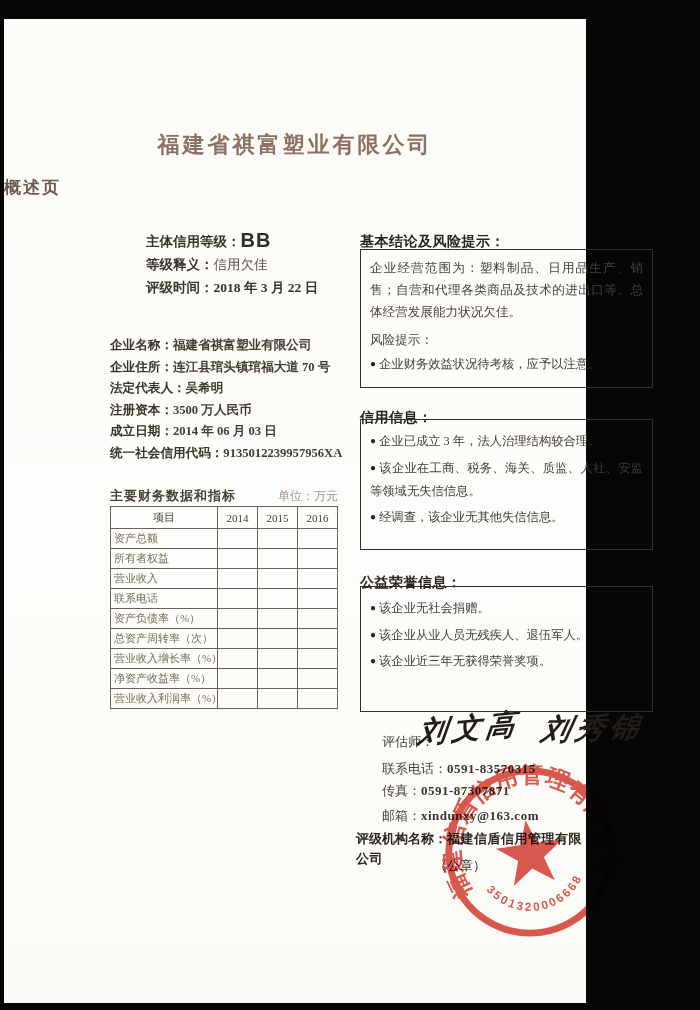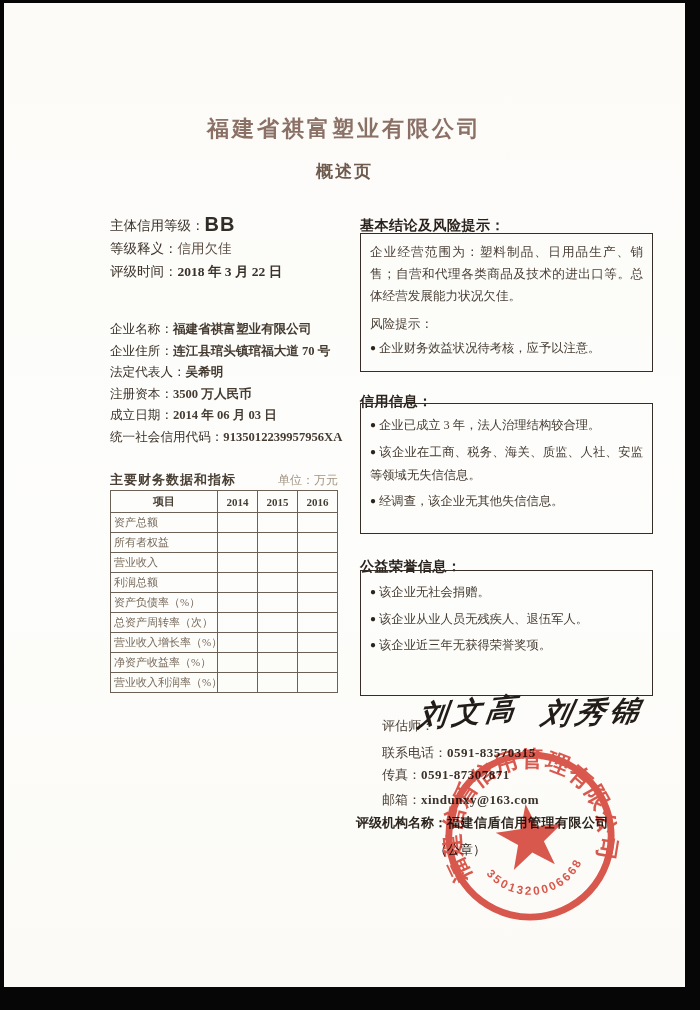--- a/index.html
+++ b/index.html
@@ -2,70 +2,70 @@
 <html><head>
 <meta charset="utf-8">
 <style>
   html,body{margin:0;padding:0;}
   body{
     width:700px;height:1010px;position:relative;background:#060606;
     font-family:"Liberation Serif","DejaVu Serif",serif;
     overflow:hidden;
   }
   .paper{
-    position:absolute;left:4px;top:3px;width:681px;height:984px;
+    position:absolute;left:4px;top:19px;width:582px;height:984px;
     background:linear-gradient(180deg,#fcfbf8 0%,#fdfdfb 55%,#fbfaf6 100%);
     color:#43392f;
   }
   
   .doc-title{
     position:absolute;top:110px;left:0;width:100%;text-align:center;
     font-size:22px;line-height:32px;font-weight:bold;letter-spacing:3px;
     color:#8b7065;
   }
   .doc-subtitle{
-    position:absolute;top:156px;left:0;width:100%;text-align:center;
+    position:absolute;top:156px;left:0;width:100%;
     font-size:17px;line-height:26px;font-weight:bold;letter-spacing:2px;
     color:#6f5a4e;
   }
   
   .rating-block{position:absolute;left:106px;top:210px;width:262px;}
   .rating-line{font-size:13.5px;line-height:23px;color:#3c332a;}
-  .rating-line .lbl{font-weight:normal;}
+  .rating-line .lbl{font-weight:bold;margin-left:36px;}
   .grade-value{
     font-family:"Liberation Sans","DejaVu Sans",sans-serif;
     font-size:20px;font-weight:bold;color:#332d27;letter-spacing:1px;
     vertical-align:-1px;
   }
   .meaning-value{color:#5d5044;}
   .date-value{font-weight:bold;color:#3a322a;}
 
   .company-block{position:absolute;left:106px;top:316px;width:258px;}
   .company-line{font-size:12.6px;line-height:21.5px;color:#443a30;}
-  .company-line .lbl{font-weight:normal;color:#3a3128;}
+  .company-line .lbl{font-weight:bold;color:#3a3128;}
   .company-line .val{font-weight:bold;color:#453b31;}
 
   .fin-head{
     position:absolute;left:106px;top:468px;width:228px;
     display:flex;justify-content:space-between;align-items:baseline;
   }
   .fin-title{font-size:13px;font-weight:bold;color:#4a4036;letter-spacing:1px;}
   .fin-unit{font-size:12px;color:#a39482;}
 
   table.fin-table{
     position:absolute;left:106px;top:487px;width:228px;
     border-collapse:collapse;table-layout:fixed;
   }
   table.fin-table th,table.fin-table td{
     border:1px solid #6b6156;height:19px;padding:0 3px;
     font-size:11px;overflow:hidden;white-space:nowrap;
   }
   table.fin-table{border:1.5px solid #463e35;}
   table.fin-table th{
-    font-weight:bold;color:#463d33;text-align:center;height:21px;
+    font-weight:normal;color:#463d33;text-align:center;height:21px;
   }
   table.fin-table th.c0{width:100px;}
   table.fin-table td.rl{color:#786a5b;text-align:left;}
   
   .r-heading{
     position:absolute;left:356px;font-size:14px;font-weight:bold;
     color:#2a221c;letter-spacing:.5px;
   }
   .r-box{
     position:absolute;left:356px;width:293px;border:1.5px solid #352d26;
@@ -184,21 +184,21 @@
           <td></td>
           <td></td>
         </tr>
       <tr>
           <td class="rl">营业收入</td>
           <td></td>
           <td></td>
           <td></td>
         </tr>
       <tr>
-          <td class="rl">利润总额</td>
+          <td class="rl">联系电话</td>
           <td></td>
           <td></td>
           <td></td>
         </tr>
       <tr>
           <td class="rl">资产负债率（%）</td>
           <td></td>
           <td></td>
           <td></td>
         </tr>

